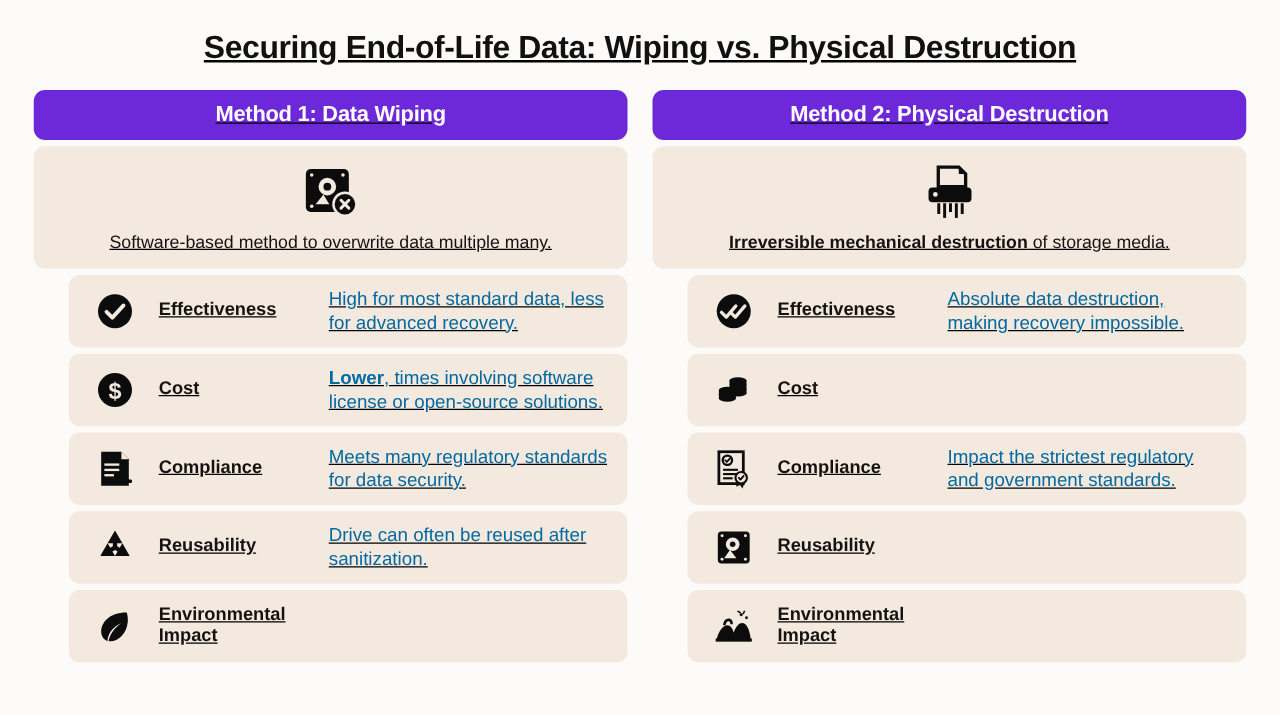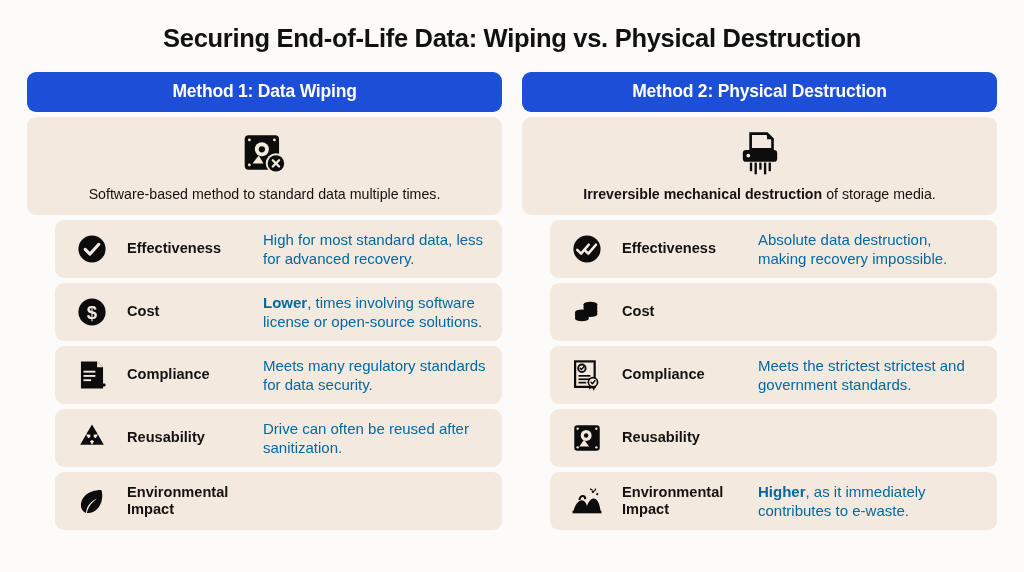--- a/index.html
+++ b/index.html
@@ -7,39 +7,40 @@
     width: 1024px; height: 572px;
     background: #FCFBF9;
     font-family: "Liberation Sans", sans-serif;
     overflow: hidden;
   }
   .page {
     position: relative;
     width: 1024px; height: 508px;
     background: #FCFBF9;
     padding: 0;
+    text-decoration: underline;
   }
   .title {
     text-align: center;
     font-size: 25.5px;
     font-weight: bold;
     color: #111111;
     letter-spacing: -0.3px;
     padding-top: 24px;
     line-height: 1.1;
   }
   .columns {
     display: flex;
     gap: 20px;
     padding: 20px 27px 0 27px;
   }
   .col { flex: 1 1 0; display: flex; flex-direction: column; gap: 5px; }
 
   .col-header {
-    background: #1d4ed8;
+    background: #6d28d9;
     color: #FFFFFF;
     border-radius: 9px;
     text-align: center;
     font-size: 17.5px;
     font-weight: bold;
     letter-spacing: -0.2px;
     padding: 9px 6px 10px 6px;
   }
 
   .intro {
@@ -115,21 +116,21 @@
             <circle cx="28" cy="26" r="4" fill="#0c0c0c"></circle>
             <path d="M24 34 L16 44 L30 44 Z" fill="#F3E9DF"></path>
             <circle cx="12" cy="14" r="1.8" fill="#F3E9DF"></circle>
             <circle cx="44" cy="14" r="1.8" fill="#F3E9DF"></circle>
             <circle cx="12" cy="46" r="1.8" fill="#F3E9DF"></circle>
             <circle cx="46" cy="44" r="13" fill="#F3E9DF"></circle>
             <circle cx="46" cy="44" r="10.5" fill="#0c0c0c"></circle>
             <path d="M42 40 L50 48 M50 40 L42 48" stroke="#F3E9DF" stroke-width="3" stroke-linecap="round"></path>
           </svg>
         </div>
-        <div class="intro-text"><b></b><span>Software-based method to standard data multiple times.</span></div>
+        <div class="intro-text"><b></b><span>Software-based method to overwrite data multiple many.</span></div>
       </div>
 
       <div class="row">
         <div class="row-icon">
           <svg width="34" height="34" viewBox="0 0 40 40">
             <circle cx="20" cy="20" r="16" fill="#0c0c0c"></circle>
             <path d="M12 20.5 L17.5 26 L28 14.5" stroke="#F3E9DF" stroke-width="3.6" fill="none" stroke-linecap="round" stroke-linejoin="round"></path>
           </svg>
         </div>
         <div class="row-label">Effectiveness</div>
@@ -256,21 +257,21 @@
             <rect x="10" y="20" width="14" height="2" fill="#0c0c0c"></rect>
             <rect x="10" y="24" width="14" height="2" fill="#0c0c0c"></rect>
             <rect x="10" y="28" width="9" height="2" fill="#0c0c0c"></rect>
             <path d="M25 30 l-3 7 l4-1.6 l2.2 3.2 l2.6-7 z" fill="#0c0c0c"></path>
             <circle cx="27" cy="28.5" r="6.4" fill="#0c0c0c"></circle>
             <circle cx="27" cy="28.5" r="4.4" fill="#F3E9DF"></circle>
             <path d="M24.8 28.6 L26.4 30.2 L29.3 26.8" stroke="#0c0c0c" stroke-width="1.8" fill="none" stroke-linecap="round" stroke-linejoin="round"></path>
           </svg>
         </div>
         <div class="row-label">Compliance</div>
-        <div class="row-desc"><b></b><span>Meets the strictest strictest and government standards.</span></div>
+        <div class="row-desc"><b></b><span>Impact the strictest regulatory and government standards.</span></div>
       </div>
 
       <div class="row">
         <div class="row-icon">
           <svg width="34" height="34" viewBox="0 0 40 40">
             <rect x="5" y="5" width="30" height="30" rx="3.5" fill="#0c0c0c"></rect>
             <circle cx="19" cy="17" r="6.4" fill="#F3E9DF"></circle>
             <circle cx="19" cy="17" r="2.6" fill="#0c0c0c"></circle>
             <path d="M16.5 22 L11 30 L22.5 30 Z" fill="#F3E9DF"></path>
             <circle cx="9" cy="9" r="1.4" fill="#F3E9DF"></circle>
@@ -288,19 +289,18 @@
             <path d="M4 32 C6 24 10 19 14 19 C17 19 19 22 20 26 C22 20 25 17 28 17
                      C32 17 35 23 36 32 Z" fill="#0c0c0c"></path>
             <rect x="3" y="31.5" width="34" height="3" fill="#0c0c0c"></rect>
             <path d="M11 19 q1-5 4-5 q3 0 3 4" fill="none" stroke="#0c0c0c" stroke-width="2.4"></path>
             <circle cx="27" cy="9" r="1.5" fill="#0c0c0c"></circle>
             <circle cx="32" cy="12" r="1.3" fill="#0c0c0c"></circle>
             <path d="M24 6 l2 1 M30 6 l-1 2" stroke="#0c0c0c" stroke-width="1.5" stroke-linecap="round"></path>
           </svg>
         </div>
         <div class="row-label">Environmental Impact</div>
-        <div class="row-desc"><b>Higher</b><span>, as it immediately contributes to e-waste.</span></div>
       </div>
 
     </div>
 
   </div>
 </div>
 
 </body></html>

